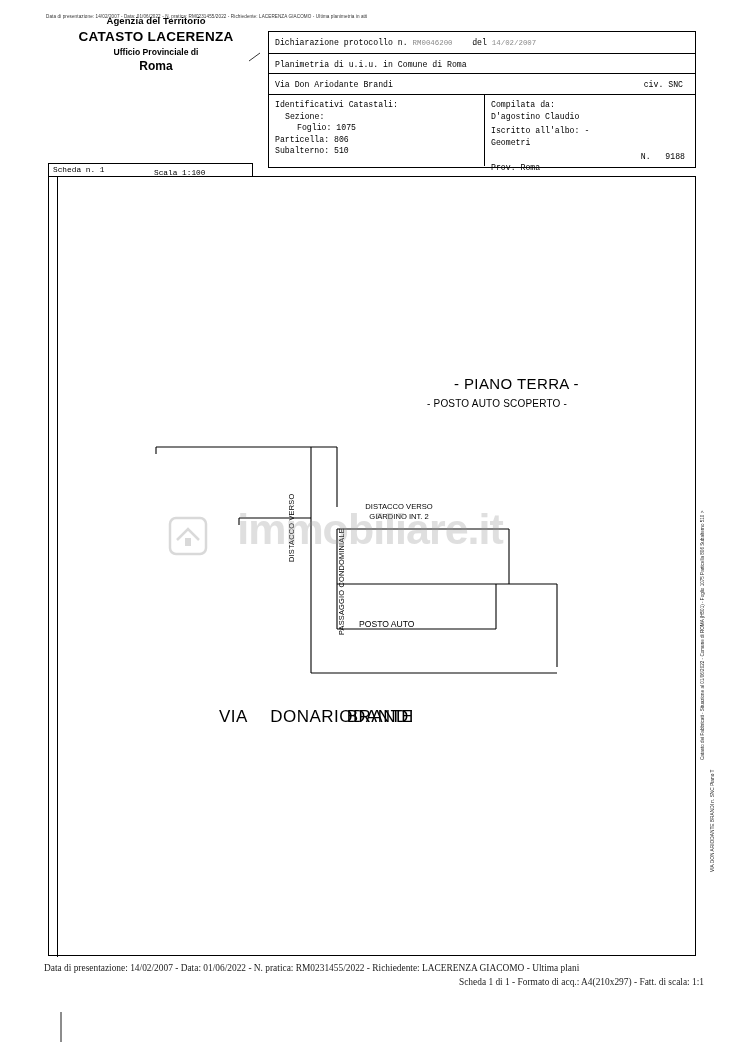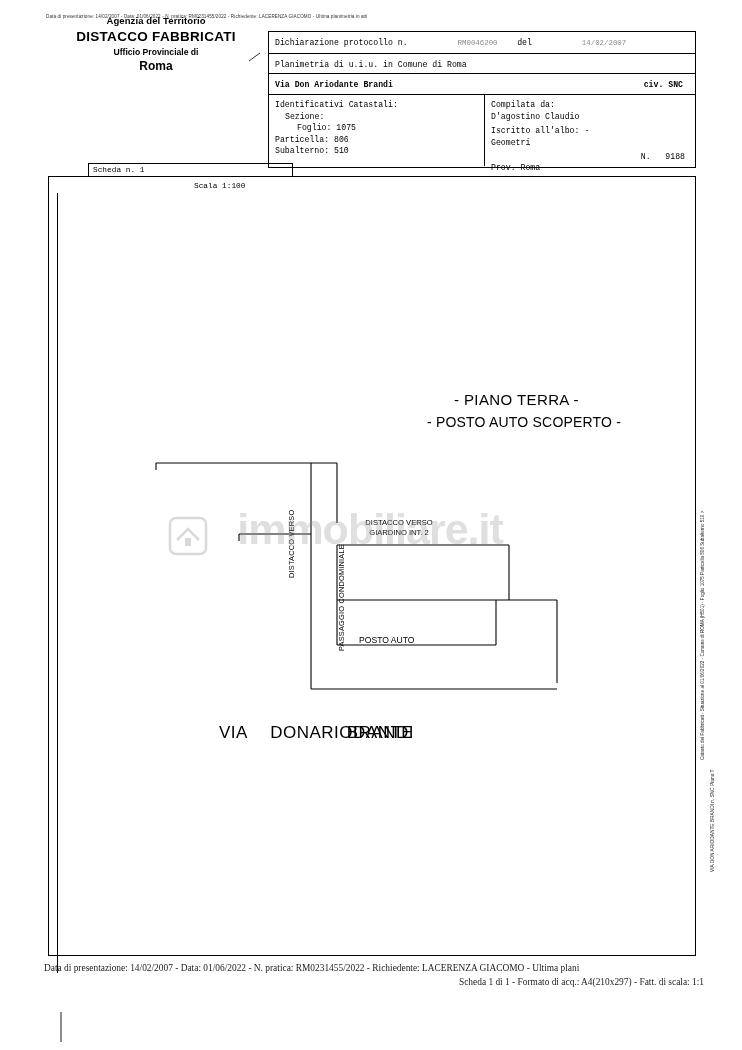--- a/index.html
+++ b/index.html
@@ -76,40 +76,39 @@
     box-sizing: border-box;
     font-family: "Liberation Mono", monospace;
     font-size: 8.2px;
   }
   .hdr-row {
     position: relative;
     box-sizing: border-box;
   }
   .hdr-r1 { height: 22px; border-bottom: 1px solid #000; }
   .hdr-r2 { height: 20px; border-bottom: 1px solid #000; }
-  .hdr-r3 { height: 21px; border-bottom: 1px solid #000; font-weight: bold; }
+  .hdr-r3 { height: 21px; border-bottom: 1px solid #000; }
   .hdr-r4 { height: 71px; display: flex; }
   .hdr-col-left {
     width: 216px;
     box-sizing: border-box;
     border-right: 1px solid #000;
     padding: 4px 0 0 6px;
   }
   .hdr-col-right {
     flex: 1;
     box-sizing: border-box;
     padding: 4px 0 0 6px;
   }
   .pad {
     padding: 6px 0 0 6px;
   }
   .faint {
     color: #8a8a8a;
     font-size: 7.4px;
-    margin-left: 45px;
   }
   .civ {
     position: absolute;
     right: 12px;
     top: 6px;
     font-size: 8.2px;
   }
   .hdr-indent1 { padding-left: 10px; }
   .hdr-indent2 { padding-left: 22px; }
   .lh { line-height: 11.5px; }
@@ -125,39 +124,38 @@
   .scheda-bar {
     position: absolute;
     left: 48px;
     top: 163px;
     width: 205px;
     height: 14px;
     border: 1px solid #000;
     box-sizing: border-box;
     font-family: "Liberation Mono", monospace;
     font-size: 7.8px;
-    margin-left: 40px;
   }
   .scheda-bar .s1 { position: absolute; left: 4px; top: 2px; }
-  .scheda-bar .s2 { position: absolute; left: 105px; top: 18px; }
+  .scheda-bar .s2 { position: absolute; left: 105px; top: 5px; }
 
   
   .main-frame {
     position: absolute;
     left: 48px;
     top: 176px;
     width: 648px;
     height: 780px;
     border: 1px solid #000;
     box-sizing: border-box;
   }
   .inner-frame {
     position: absolute;
     left: 0px;
-    top: 16px;
+    top: 0px;
     width: 648px;
     height: 780px;
   }
   
   .inner-vline {
     position: absolute;
     left: 8px;
     top: 0;
     width: 1px;
     height: 780px;
@@ -170,21 +168,21 @@
     left: 405px;
     top: 198px;
     font-size: 15px;
     letter-spacing: 0.4px;
     white-space: nowrap;
   }
   .title-posto {
     position: absolute;
     left: 378px;
     top: 221px;
-    font-size: 14px;
+    font-size: 10px;
     letter-spacing: 0.2px;
     white-space: nowrap;
   }
 
   
   .plan {
     position: absolute;
     left: 0;
     top: 0;
     width: 648px;
@@ -310,21 +308,21 @@
     height: 30px;
   }
 </style>
 </head>
 <body>
 
 <div class="micro-header">Data di presentazione: 14/02/2007 - Data: 01/06/2022 - N. pratica: RM0231455/2022 - Richiedente: LACERENZA GIACOMO - Ultima planimetria in atti</div>
 
 <div class="agency">
   <div class="line1">Agenzia del Territorio</div>
-  <div class="line2">DISTACCO FABBRICATI</div>
+  <div class="line2">CATASTO LACERENZA</div>
   <div class="line3">Ufficio Provinciale di</div>
   <div class="line4">Roma</div>
 </div>
 <svg class="agency-tick" viewBox="0 0 14 10">
   <path d="M1 9 L12 1" stroke="#000" stroke-width="0.8" fill="none"></path>
 </svg>
 
 <div class="hdr-table">
 
   <div class="hdr-row hdr-r1">

